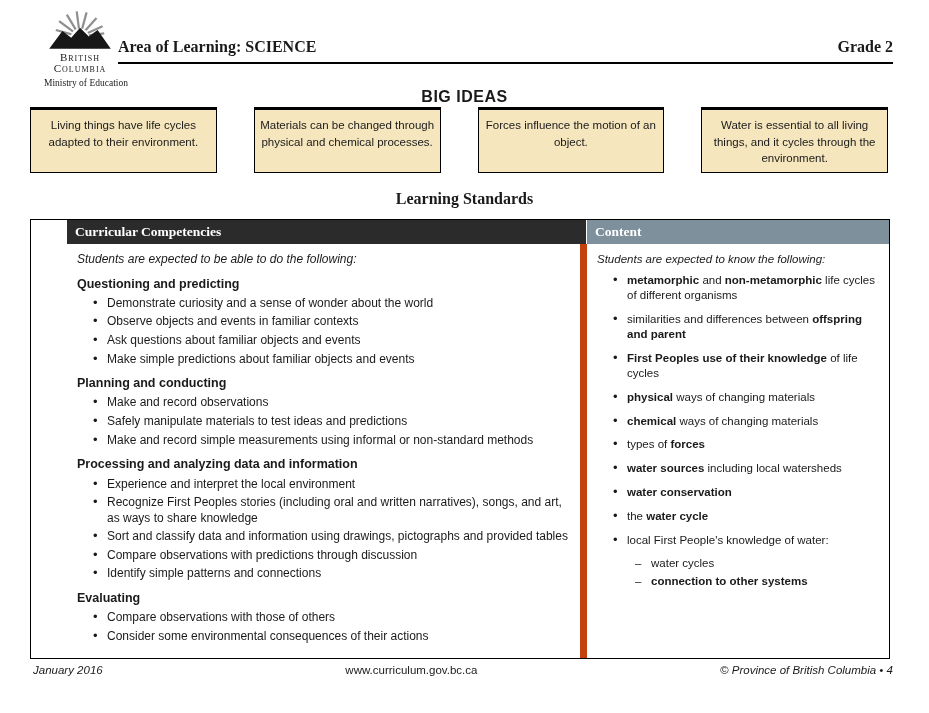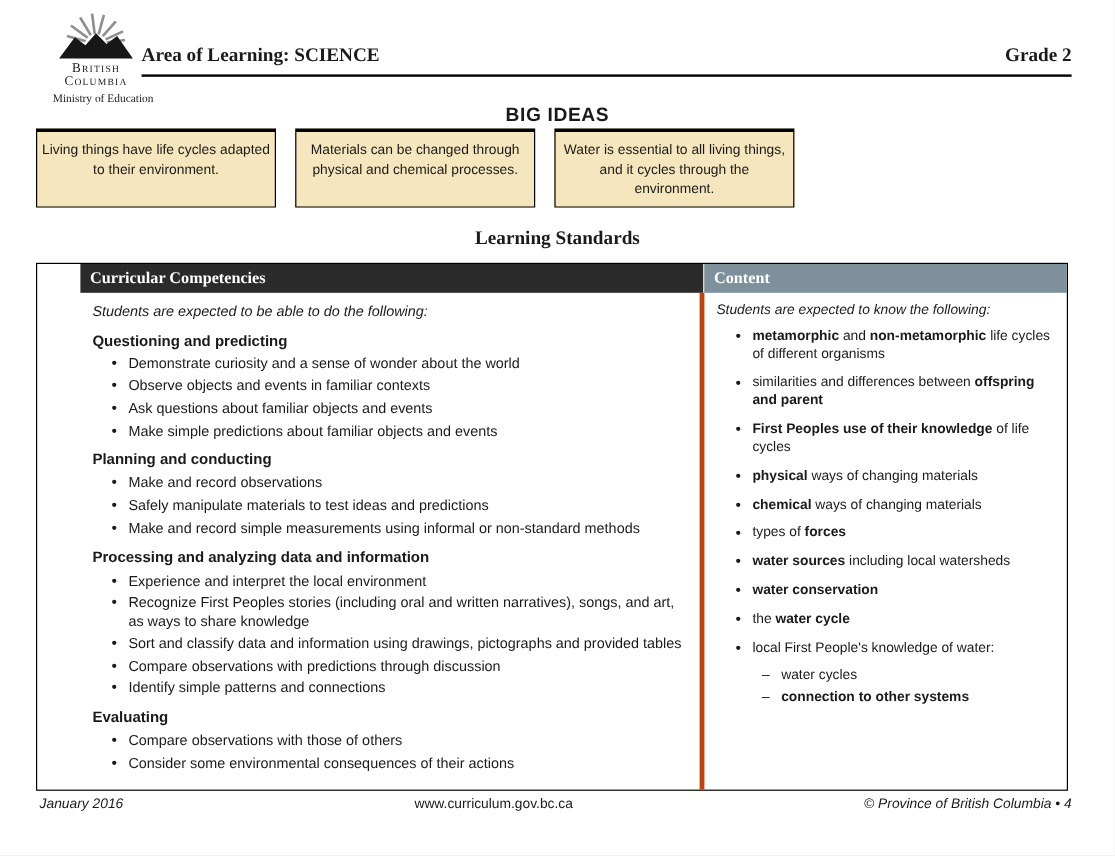--- a/index.html
+++ b/index.html
@@ -32,21 +32,21 @@
     border-bottom: 2px solid #000; padding-bottom: 6px;
   }
   .hdr-titles .area, .hdr-titles .grade {
     font-family: "Liberation Serif", serif; font-weight: bold; font-size: 16px;
   }
   
   .big-ideas-title {
     text-align: center; font-weight: bold; font-size: 16px;
     letter-spacing: 0.5px; margin-top: -12px;
   }
-  .boxes { position: absolute; left: 30px; top: 107px; width: 858px; display: flex; gap: 16px; }
+  .boxes { position: absolute; left: 30px; top: 107px; width: 858px; display: flex; gap: 37px; }
   .bi-box {
     width: 200px; height: 66px;
     background: var(--bi-bg, #f5e6bd);
     border: 1px solid #000; border-top-width: 3px;
     font-size: 11.5px; line-height: 1.45; text-align: center;
     padding: 7px 4px 0 4px;
   }
   
   .ls-title {
     position: absolute; left: 0; width: 100%; top: 190px;
@@ -59,21 +59,21 @@
     display: grid; grid-template-columns: 520px 1fr; padding-left: 36px;
   }
   .ls-th {
     font-family: "Liberation Serif", serif; font-weight: bold;
     color: #fff; font-size: 13.5px;
     padding: 4px 8px 4px 8px; height: 24px;
   }
   .ls-th.cc { background: var(--cc-bg, #2b2b2b); border-right: 1.5px solid #fff; }
   .ls-th.ct { background: var(--ct-bg, #7d909b); }
   .ls-td { padding: 8px 10px 10px 10px; font-size: 12px; line-height: 1.3; }
-  .ls-td.cc { border-right: 4px solid #c2410c; }
+  .ls-td.cc { border-right: 7px solid #c2410c; }
   .intro { font-style: italic; margin-bottom: 6px; }
   .grp-h { font-weight: bold; margin: 8px 0 4px 0; font-size: 12.5px; }
   ul.dots { list-style: none; margin-left: 14px; }
   ul.dots > li { padding-left: 16px; position: relative; margin-bottom: 3px; }
   ul.dots > li::before { content: "•"; position: absolute; left: 2px; top: -1px; font-size: 13px; }
   .ct-col { font-size: 11.5px; }
   .ct-col ul.dots > li { margin-bottom: 9px; }
   ul.dash { list-style: none; margin: 8px 0 0 8px; }
   ul.dash > li { padding-left: 16px; position: relative; margin-bottom: 3px; }
   ul.dash > li::before { content: "–"; position: absolute; left: 0; top: 0; }
@@ -116,20 +116,21 @@
     <div class="hdr-titles">
       <span class="area">Area of Learning: SCIENCE</span>
       <span class="grade">Grade 2</span>
     </div>
   </div>
 
   <div class="big-ideas-title">BIG IDEAS</div>
   <div class="boxes">
     <div class="bi-box">Living things have life cycles adapted to their environment.</div>
     <div class="bi-box">Materials can be changed through physical and chemical processes.</div>
+    <div class="bi-box">Forces influence the motion of an object.</div>
     <div class="bi-box">Water is essential to all living things, and it cycles through the environment.</div>
   </div>
 
   <div class="ls-title">Learning Standards</div>
 
   <div class="ls-table">
     <div class="ls-th cc">Curricular Competencies</div>
     <div class="ls-th ct">Content</div>
 
     <div class="ls-td cc">

